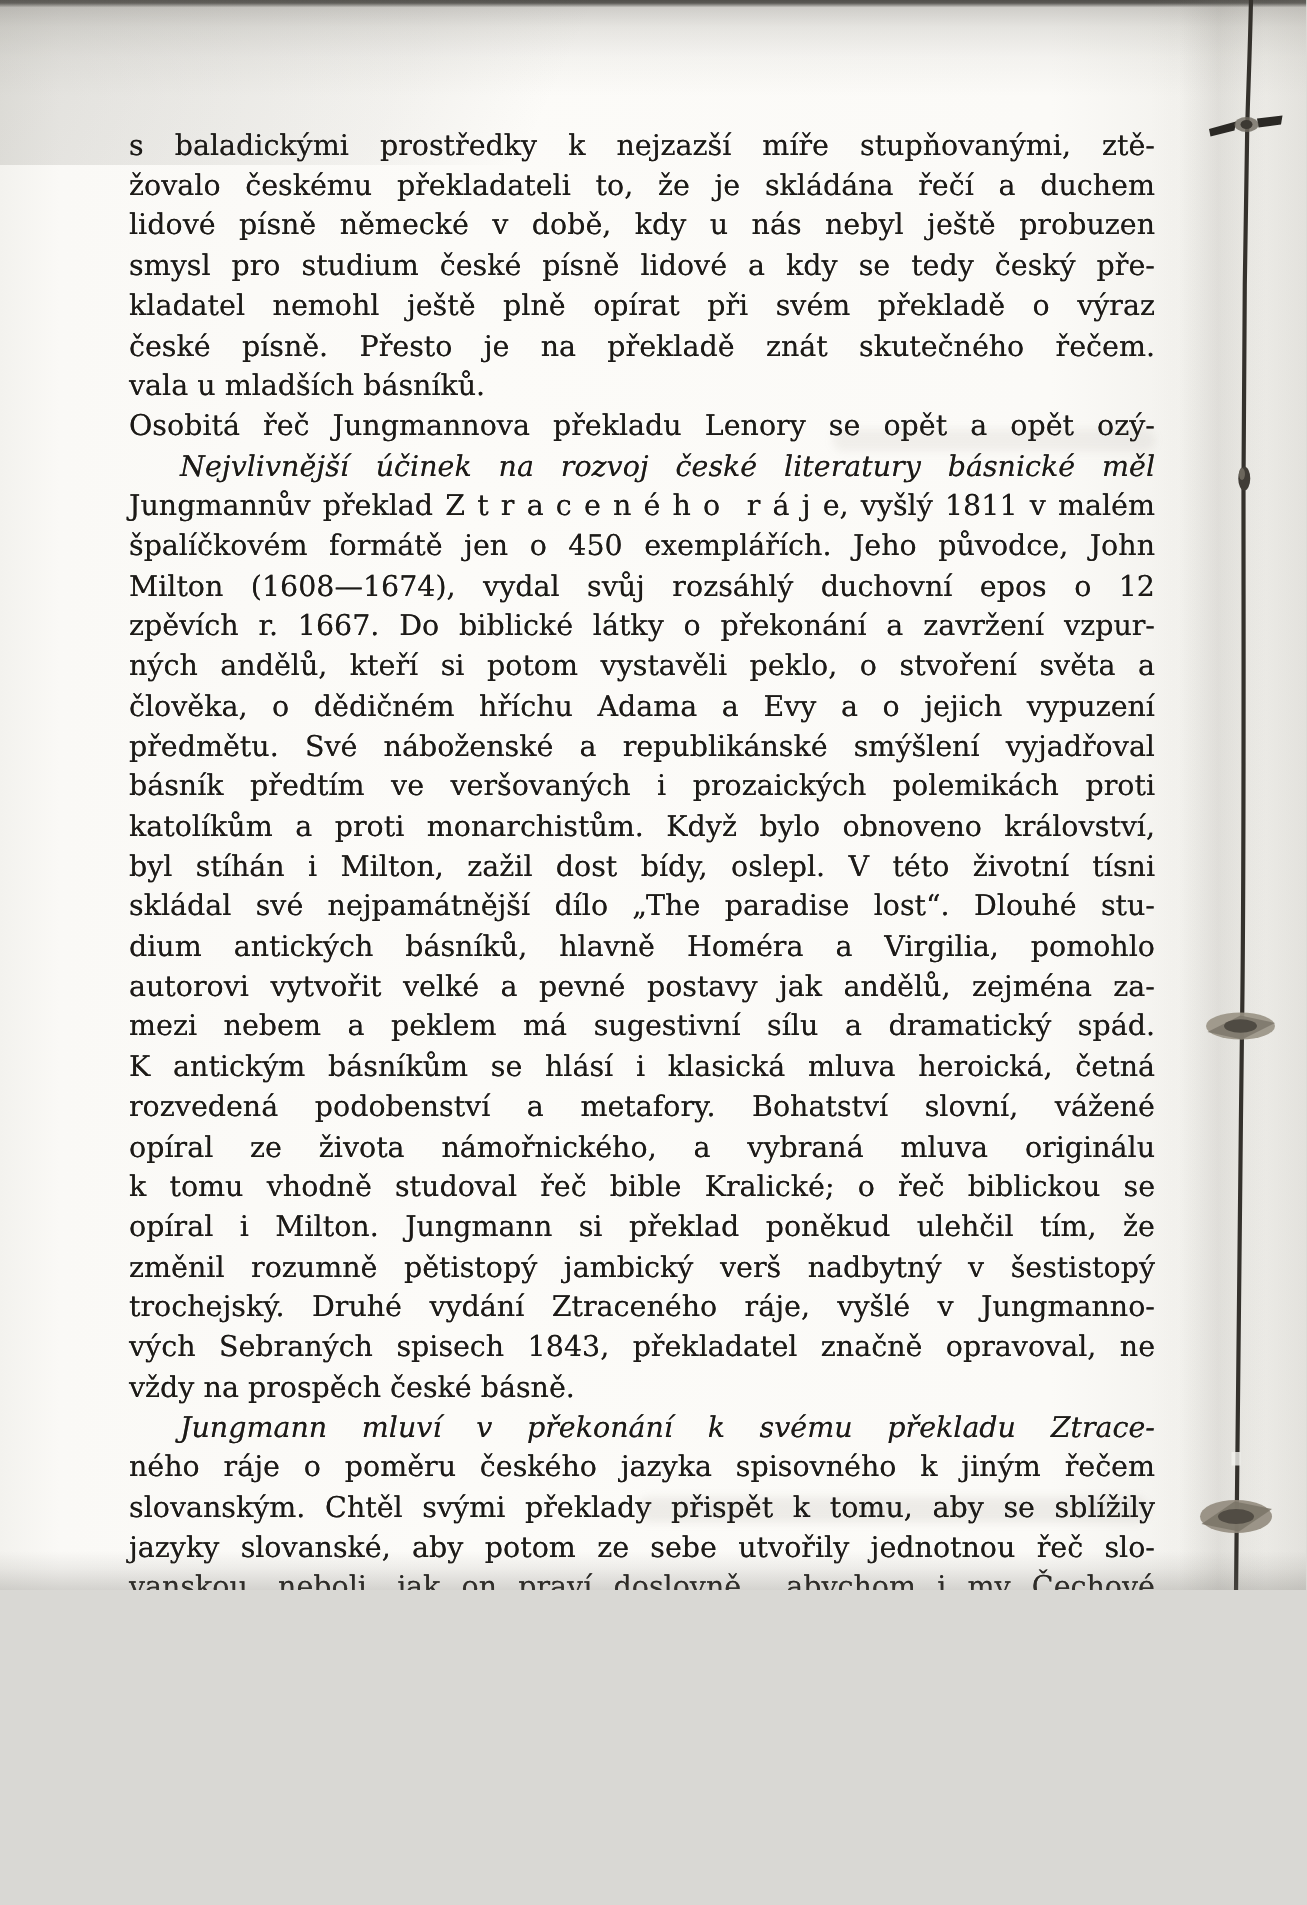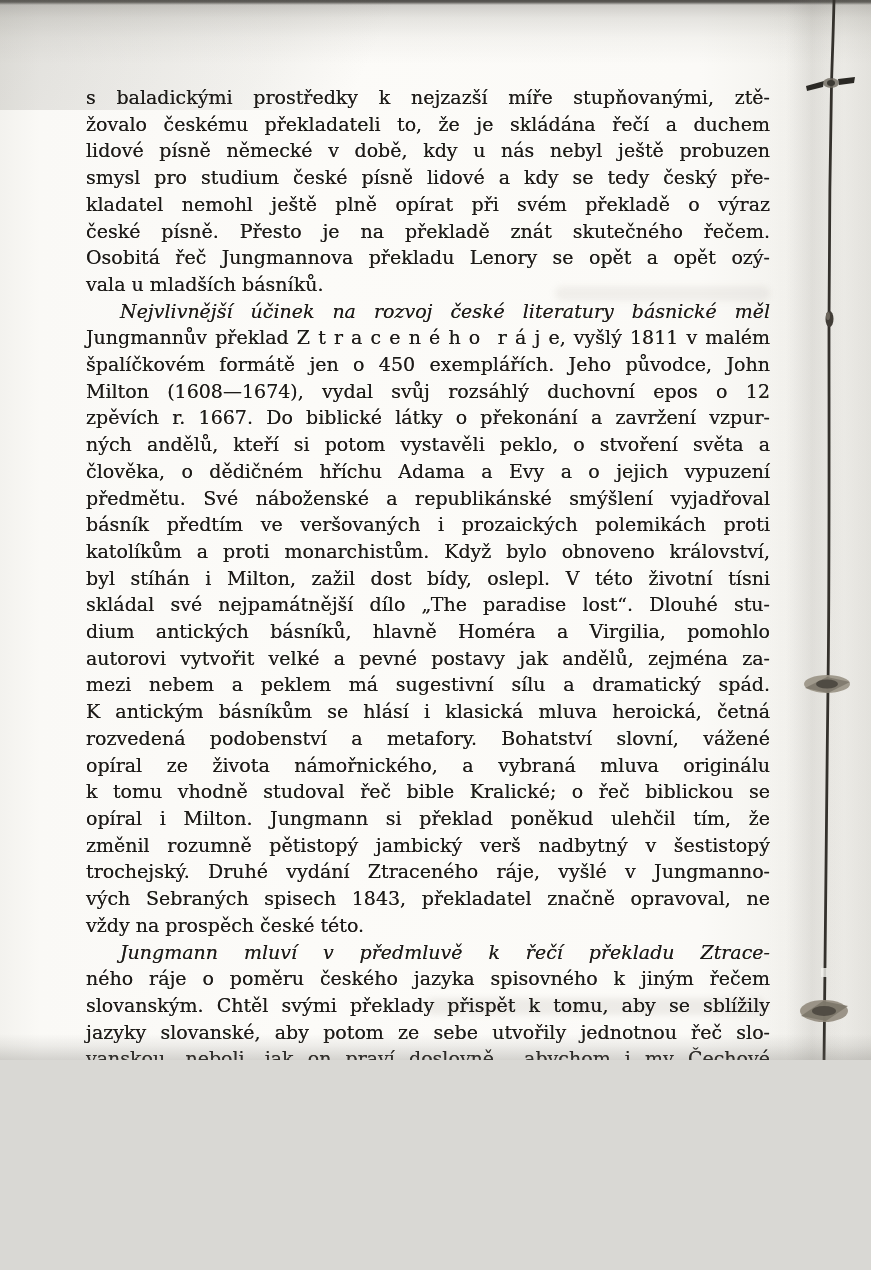--- a/index.html
+++ b/index.html
@@ -49,22 +49,22 @@
   <div class="ghost ghost-a"></div>
   <div class="ghost ghost-b"></div>
 
   <div class="text-block">
     <div class="line">s baladickými prostředky k nejzazší míře stupňovanými, ztě-</div>
     <div class="line">žovalo českému překladateli to, že je skládána řečí a duchem</div>
     <div class="line">lidové písně německé v době, kdy u nás nebyl ještě probuzen</div>
     <div class="line">smysl pro studium české písně lidové a kdy se tedy český pře-</div>
     <div class="line">kladatel nemohl ještě plně opírat při svém překladě o výraz</div>
     <div class="line">české písně. Přesto je na překladě znát skutečného řečem.</div>
+    <div class="line end">vala u mladších básníků.</div>
     <div class="line">Osobitá řeč Jungmannova překladu Lenory se opět a opět ozý-</div>
-    <div class="line end">vala u mladších básníků.</div>
     <div class="line indent">Nejvlivnější účinek na rozvoj české literatury básnické měl</div>
     <div class="line">Jungmannův překlad Z t r a c e n é h o  r á j e, vyšlý 1811 v malém</div>
     <div class="line">špalíčkovém formátě jen o 450 exemplářích. Jeho původce, John</div>
     <div class="line">Milton (1608—1674), vydal svůj rozsáhlý duchovní epos o 12</div>
     <div class="line">zpěvích r. 1667. Do biblické látky o překonání a zavržení vzpur-</div>
     <div class="line">ných andělů, kteří si potom vystavěli peklo, o stvoření světa a</div>
     <div class="line">člověka, o dědičném hříchu Adama a Evy a o jejich vypuzení</div>
     <div class="line">předmětu. Své náboženské a republikánské smýšlení vyjadřoval</div>
     <div class="line">básník předtím ve veršovaných i prozaických polemikách proti</div>
     <div class="line">katolíkům a proti monarchistům. Když bylo obnoveno království,</div>
@@ -74,22 +74,22 @@
     <div class="line">autorovi vytvořit velké a pevné postavy jak andělů, zejména za-</div>
     <div class="line">mezi nebem a peklem má sugestivní sílu a dramatický spád.</div>
     <div class="line">K antickým básníkům se hlásí i klasická mluva heroická, četná</div>
     <div class="line">rozvedená podobenství a metafory. Bohatství slovní, vážené</div>
     <div class="line">opíral ze života námořnického, a vybraná mluva originálu</div>
     <div class="line">k tomu vhodně studoval řeč bible Kralické; o řeč biblickou se</div>
     <div class="line">opíral i Milton. Jungmann si překlad poněkud ulehčil tím, že</div>
     <div class="line">změnil rozumně pětistopý jambický verš nadbytný v šestistopý</div>
     <div class="line">trochejský. Druhé vydání Ztraceného ráje, vyšlé v Jungmanno-</div>
     <div class="line">vých Sebraných spisech 1843, překladatel značně opravoval, ne</div>
-    <div class="line end">vždy na prospěch české této.</div>
-    <div class="line indent">Jungmann mluví v předmluvě k řečí překladu Ztrace-</div>
+    <div class="line end">vždy na prospěch české básně.</div>
+    <div class="line indent">Jungmann mluví v překonání k svému překladu Ztrace-</div>
     <div class="line">ného ráje o poměru českého jazyka spisovného k jiným řečem</div>
     <div class="line">slovanským. Chtěl svými překlady přispět k tomu, aby se sblížily</div>
     <div class="line">jazyky slovanské, aby potom ze sebe utvořily jednotnou řeč slo-</div>
     <div class="line">vanskou, neboli, jak on praví doslovně, „abychom i my Čechové</div>
   </div>
 
   <div class="page-num">282</div>
 
   <svg class="thread" width="871" height="1270" viewBox="0 0 871 1270">
     <path d="M834,0 C833,45 832,62 831.5,85 C830,160 829,252 829,322

